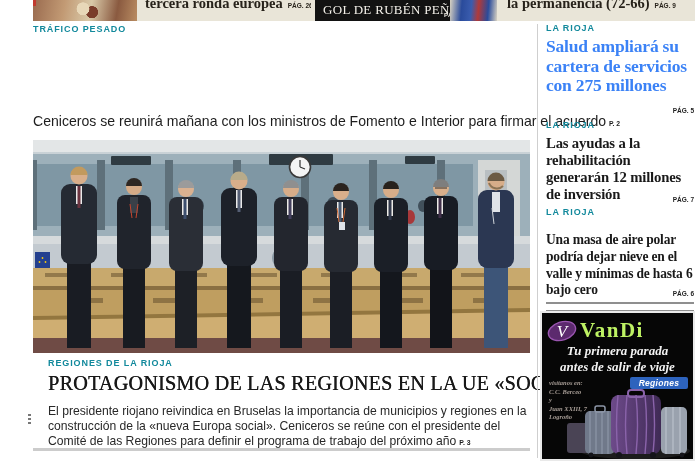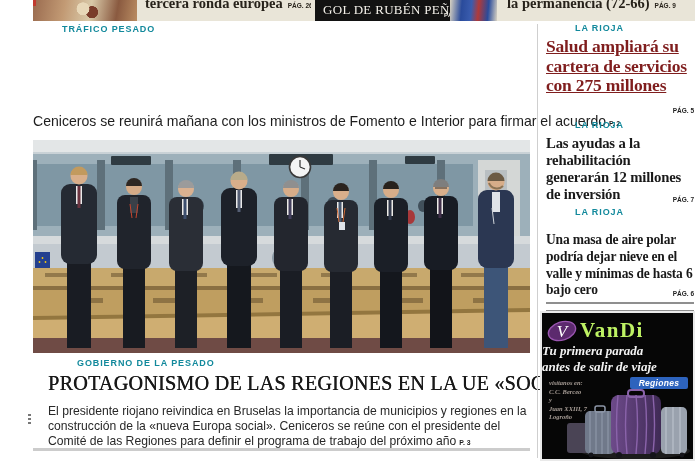--- a/index.html
+++ b/index.html
@@ -19,21 +19,21 @@
   .strip-black{position:absolute;left:282px;top:0;width:158px;height:21px;background:#121212;}
   .strip-black .bb-text{position:absolute;left:8px;top:-2px;white-space:nowrap;
     font:400 13px/23px "Liberation Serif",serif;color:#f4f1ea;letter-spacing:.3px;}
   .strip-black .bb-pag{position:absolute;right:6px;bottom:3px;
     font:700 6px "Liberation Sans",sans-serif;color:#f4f1ea;}
   .strip-frag2{position:absolute;left:417px;top:0;width:47px;height:21px;
     background:linear-gradient(95deg,#d8d2c2 0%,#2a4b9b 25%,#3a5cae 45%,#b03a3a 60%,#2a4b9b 80%,#d8d2c2 100%);}
   .fold-mark{position:absolute;left:33px;top:0;width:3px;height:6px;background:#c23a2e;}
   
   .kicker{position:absolute;font:700 9px/9px "Liberation Sans",sans-serif;
-    color:#12899c;letter-spacing:.9px;margin-left:29px;}
+    color:#12899c;letter-spacing:.9px;}
   
   .headline{position:absolute;left:33px;top:37px;color:#141414;}
   .headline .hl{font:800 34px/34px "Liberation Sans",sans-serif;letter-spacing:-.8px;
     transform:scaleX(.8);transform-origin:0 0;white-space:nowrap;}
   .subhead{position:absolute;left:33px;top:113px;width:500px;
     font:400 14.5px/17px "Liberation Sans",sans-serif;color:#1d1d1d;
     transform:scaleX(.97);transform-origin:0 0;white-space:nowrap;}
   .pag-inline{font:700 7px "Liberation Sans",sans-serif;color:#1d1d1d;margin-left:3px;}
   
   .photo{position:absolute;left:33px;top:140px;width:497px;height:213px;overflow:hidden;background:#c9d2d6;}
@@ -44,36 +44,36 @@
   .story2-headline{position:absolute;left:48px;top:371px;width:510px;
     font:400 21.5px/24px "Liberation Serif",serif;color:#181818;letter-spacing:.2px;
     text-shadow:.35px 0 0 #181818;transform:scaleX(.94);transform-origin:0 0;white-space:nowrap;}
   .story2-caption{position:absolute;left:48px;top:404px;width:492px;
     font:400 12.4px/14.8px "Liberation Sans",sans-serif;color:#282828;
     transform:scaleX(.98);transform-origin:0 0;}
   .main-rule{position:absolute;left:33px;top:448px;width:497px;height:3px;background:#cccccc;}
   
   .vrule{position:absolute;left:537px;top:24px;width:1px;height:434px;background:#cfcfcf;}
   .sb{position:absolute;left:546px;width:148px;}
-  .sb-h1{font:700 17.5px/19.5px "Liberation Serif",serif;color:#7f1d1d;letter-spacing:-.2px;text-decoration:underline;}
+  .sb-h1{font:700 17.5px/19.5px "Liberation Serif",serif;color:#3b82f6;letter-spacing:-.2px;}
   .sb-h2{font:700 15.5px/17px "Liberation Serif",serif;color:#191919;
     transform:scaleX(.95);transform-origin:0 0;width:156px;letter-spacing:-.2px;}
   .sb-h3{font:700 15px/16.8px "Liberation Serif",serif;color:#191919;
     transform:scaleX(.9);transform-origin:0 0;width:165px;letter-spacing:-.2px;}
   .sb-pag{position:absolute;width:148px;text-align:right;
     font:700 6.5px "Liberation Sans",sans-serif;color:#1c1c1c;}
   .dbl-rule{position:absolute;left:546px;top:302px;width:148px;height:6px;
     border-top:2px solid #8f8f8f;border-bottom:2px solid #8f8f8f;}
   
   .ad{position:absolute;left:540px;top:311px;width:151px;height:146px;background:#060606;
     border:2px solid #e9e9e9;overflow:hidden;}
   .ad-logo{position:absolute;left:4px;top:5px;width:32px;height:26px;}
   .ad-brand{position:absolute;left:38px;top:4px;font:700 21px/26px "Liberation Serif",serif;
     color:#bef264;letter-spacing:1.5px;}
-  .ad-tag{position:absolute;left:0;width:151px;text-align:left;
+  .ad-tag{position:absolute;left:0;width:151px;text-align:center;
     font:italic 700 13px/15px "Liberation Serif",serif;color:#f2f2f2;}
   .ad-addr{position:absolute;left:7px;top:66px;
     font:italic 700 6.5px/8.5px "Liberation Serif",serif;color:#a79d96;}
   .ad-badge{position:absolute;right:5px;top:64px;width:58px;height:12px;background:#2d63bd;
     border-radius:2px;text-align:center;font:italic 700 8.5px/12px "Liberation Sans",sans-serif;
     color:#ffffff;letter-spacing:.3px;}
   .ad-lugg{position:absolute;right:0;bottom:0;width:128px;height:70px;}
 </style>
 </head>
 <body>
@@ -270,21 +270,21 @@
           <rect x="459" y="52" width="8" height="20" fill="#dfe3e8"></rect>
           <circle cx="463" cy="42" r="8.5" fill="#d7ad89"></circle>
           <path d="M454.5,41 A8.5,8.5 0 0 1 471.5,41 Z" fill="#6b5a44"></path>
           <path d="M456,43 a8.5,8.5 0 0 0 14,3" stroke="#8a7355" stroke-width="2" fill="none"></path>
           <path d="M459,68 l2,16" stroke="#cfd4da" stroke-width="1"></path>
         </g>
     </svg>
   </div>
   <div class="credit-mark"></div>
 
-  <div class="kicker story2-kicker">GOBIERNO DE LA PESADO</div>
+  <div class="kicker story2-kicker">REGIONES DE LA RIOJA</div>
   <div class="story2-headline">PROTAGONISMO DE LAS REGIONES EN LA UE «SOCIAL»</div>
   <div class="story2-caption">
     <span>El presidente riojano reivindica en Bruselas la importancia de municipios y regiones en la construcción de la «nueva Europa social». Ceniceros se reúne con el presidente del Comité de las Regiones para definir el programa de trabajo del próximo año</span><span class="pag-inline">P. 3</span>
   </div>
   <div class="main-rule"></div>
 
   <div class="vrule"></div>
 
   <div class="sb kicker" style="top:24px;">LA RIOJA</div>
   <div class="sb sb-h1" style="top:37px;">Salud ampliará su cartera de servicios con 275 millones</div>

